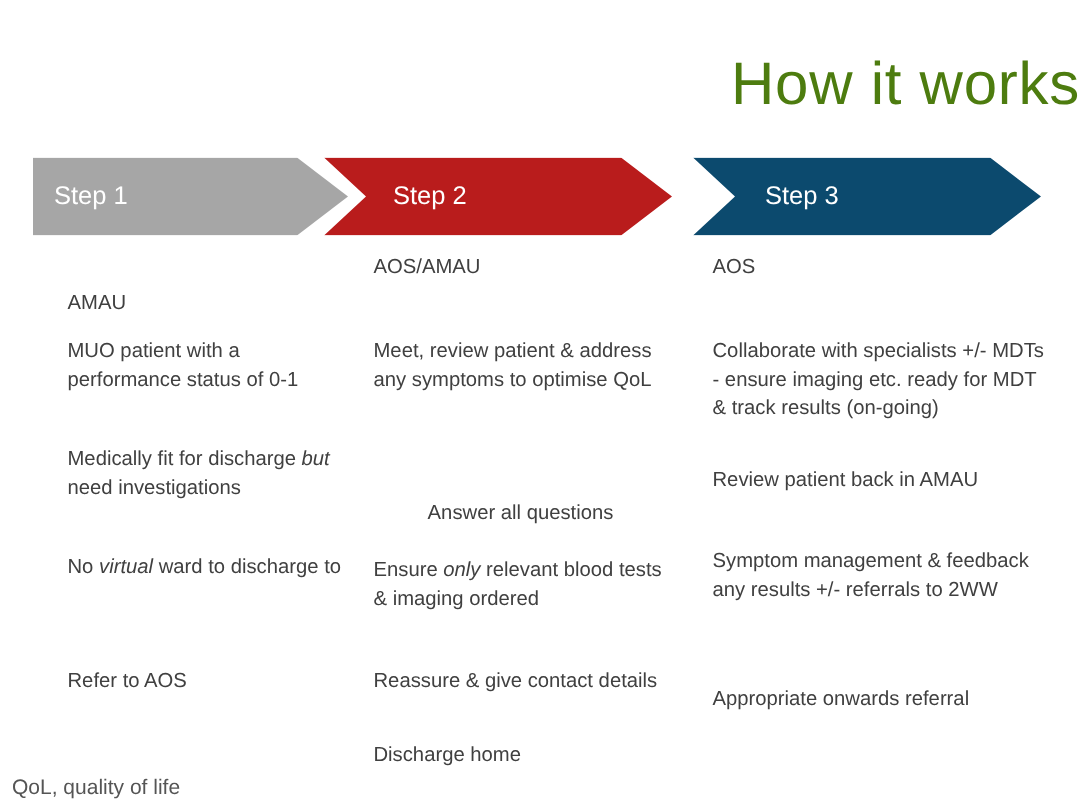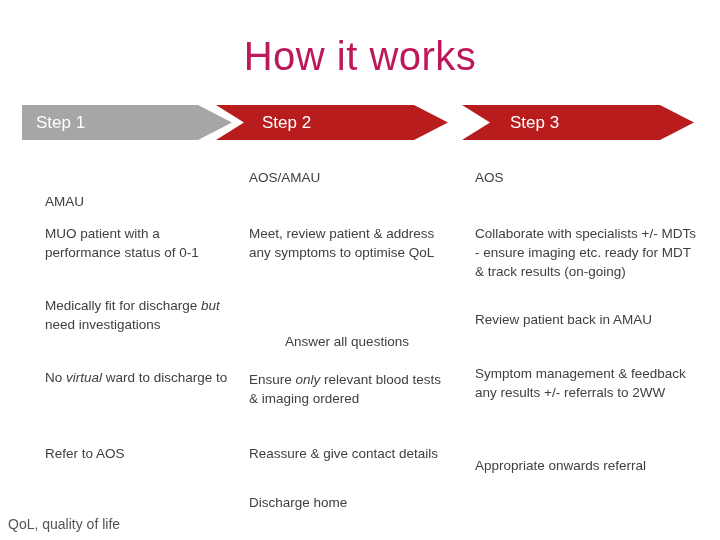--- a/index.html
+++ b/index.html
@@ -17,32 +17,32 @@
   .slide {
     position: relative;
     width: 720px;
     height: 540px;
   }
   .title {
     position: absolute;
     top: 34px;
     left: 0;
     width: 720px;
-    text-align: center;
+    text-align: right;
     font-size: 40px;
-    color: #be185d;
+    color: #4d7c0f;
     font-weight: 400;
     letter-spacing: 0.5px;
   }
 
   
   .chevron {
     position: absolute;
     top: 105px;
-    height: 35px;
+    height: 52px;
     color: #ffffff;
     font-size: 17px;
     display: flex;
     align-items: center;
     box-sizing: border-box;
   }
   .chevron .ch-label {
     display: block;
   }
   .chevron-1 {
@@ -55,21 +55,21 @@
   .chevron-2 {
     left: 216px;
     width: 232px;
     background: #b91c1c;
     clip-path: polygon(0 0, 198px 0, 232px 50%, 198px 100%, 0 100%, 28px 50%);
     padding-left: 46px;
   }
   .chevron-3 {
     left: 462px;
     width: 232px;
-    background: #b91c1c;
+    background: #0c4a6e;
     clip-path: polygon(0 0, 198px 0, 232px 50%, 198px 100%, 0 100%, 28px 50%);
     padding-left: 48px;
   }
 
   
   .col {
     position: absolute;
     top: 168px;
     color: #404040;
     font-size: 13.5px;

